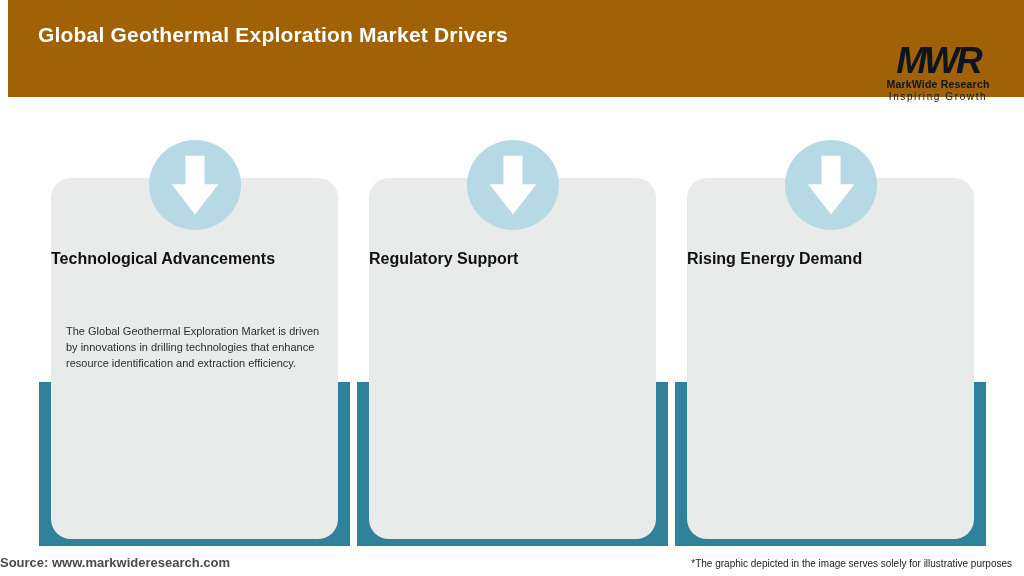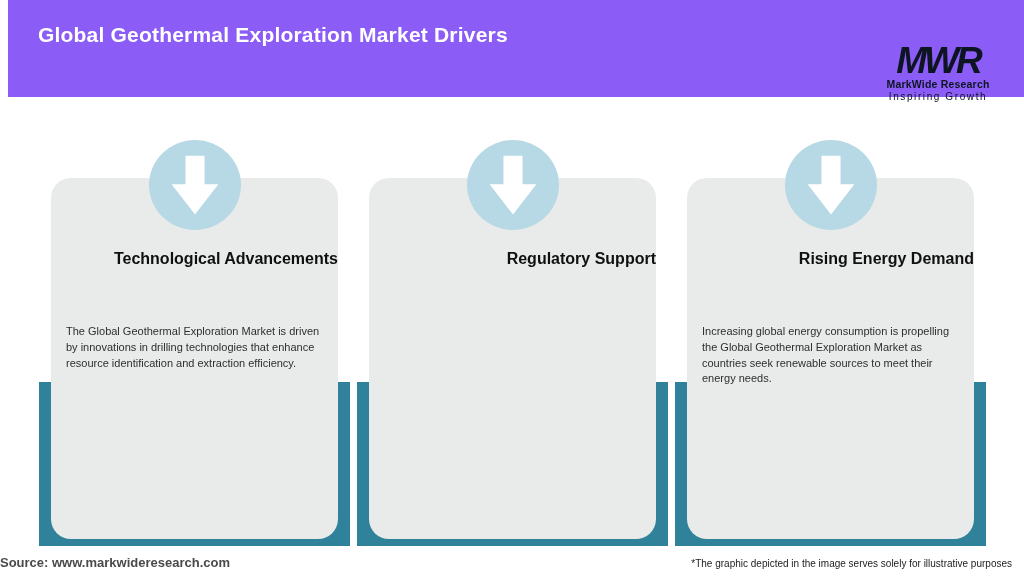--- a/index.html
+++ b/index.html
@@ -8,21 +8,21 @@
     font-family:"Liberation Sans", sans-serif;
     background:#ffffff;
     position:relative;
     overflow:hidden;
   }
   .canvas { position:absolute; left:0; top:0; width:1024px; height:576px; background:#ffffff; }
 
   
   .header {
     position:absolute; left:8px; top:0; width:1016px; height:97px;
-    background:#8b5cf6;
+    background:#a16207;
   }
   .page-title {
     position:absolute; left:30px; top:23px;
     color:#ffffff; font-size:21px; font-weight:bold; letter-spacing:.2px;
   }
   .logo {
     position:absolute; right:26px; top:10px; width:120px;
     text-align:center; color:#0d1523;margin-top:32px;
   }
   .logo-monogram {
@@ -47,21 +47,21 @@
     background:#E8EBEA; border-radius:20px; z-index:2;
   }
   .circle {
     position:absolute; left:110px; top:0; width:92px; height:90px;
     background:#B7D9E5; border-radius:50%; z-index:3;
     display:flex; align-items:center; justify-content:center;
   }
   .circle svg { display:block; margin-top:2px; }
   .driver-heading {
     position:absolute; left:12px; top:110px; width:287px; z-index:3;
-    text-align:right; font-size:16px; font-weight:bold; color:#101010;
+    text-align:left; font-size:16px; font-weight:bold; color:#101010;
   }
   .driver-desc {
     position:absolute; left:27px; top:184px; width:258px; z-index:3;
     font-size:11px; line-height:1.44; color:#2e2e2e;
   }
 
   
   .source-line {
     position:absolute; left:0; top:555px; width:1006px; 
     font-size:13px; font-weight:bold; color:#4a4a4a;
@@ -110,19 +110,18 @@
 
   <div class="driver d3">
     <div class="pocket"></div>
     <div class="card"></div>
     <div class="circle">
       <svg width="52" height="66" viewBox="0 0 60 70" aria-hidden="true">
         <polygon points="19,0 41,0 41,33 57,33 30,68 3,33 19,33" fill="#ffffff"></polygon>
       </svg>
     </div>
     <div class="driver-heading">Rising Energy Demand</div>
-    <div class="driver-desc">Increasing global energy consumption is propelling the Global Geothermal Exploration Market as countries seek renewable sources to meet their energy needs.</div>
   </div>
 
   <div class="source-line">Source: www.markwideresearch.com</div>
   <div class="disclaimer">*The graphic depicted in the image serves solely for illustrative purposes</div>
 
 </div>
 
 </body></html>

